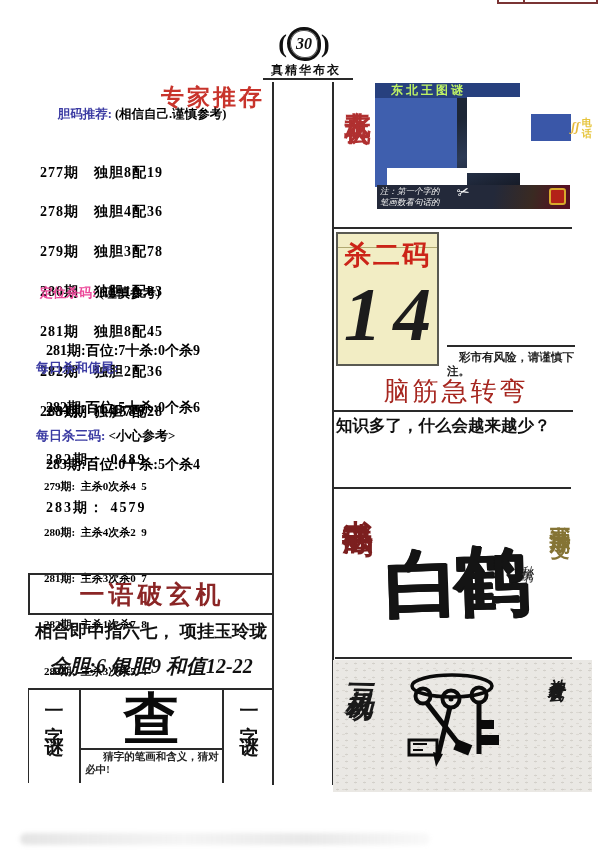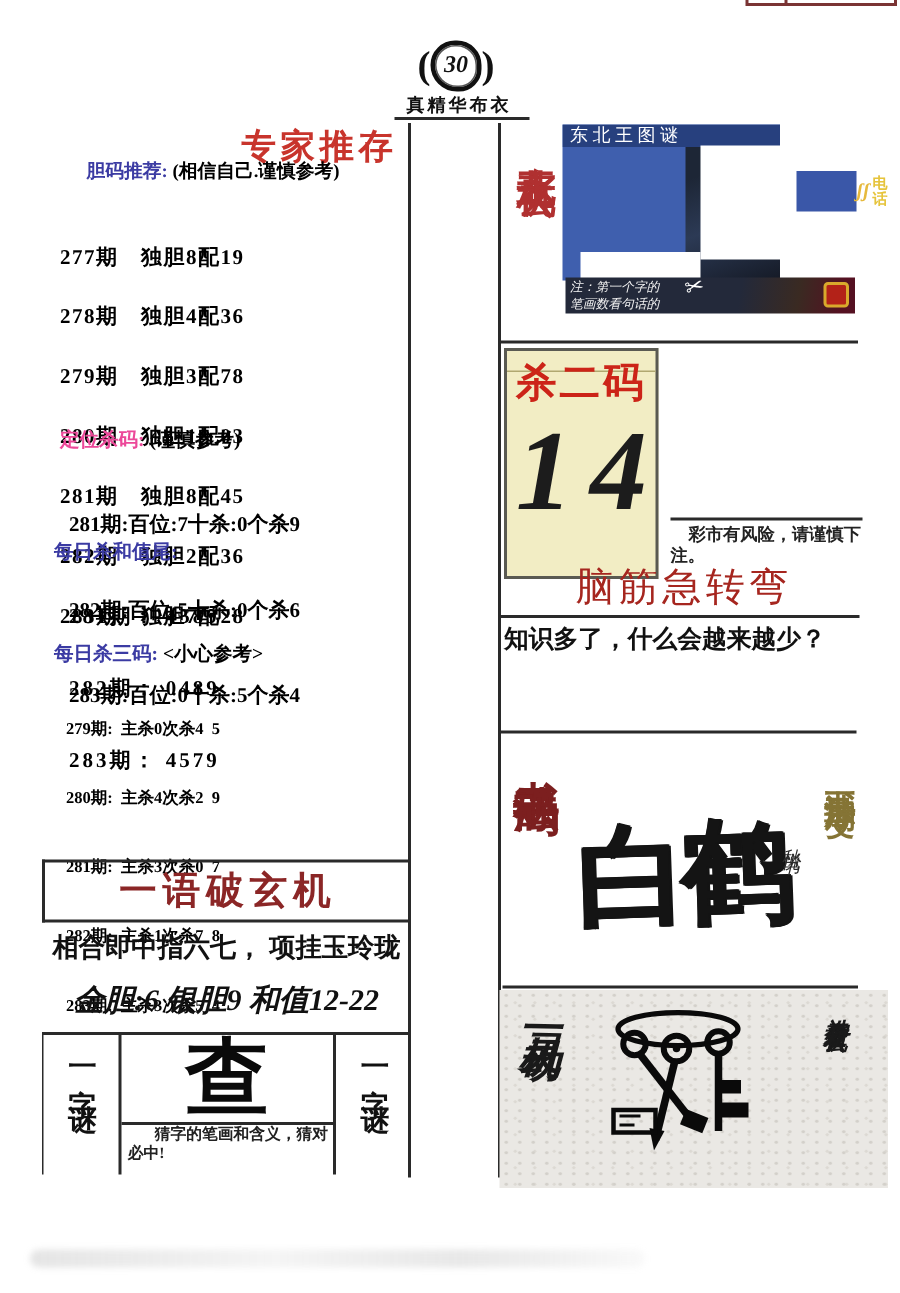--- a/index.html
+++ b/index.html
@@ -47,34 +47,34 @@
   #logo { left:276px; top:24px; width:56px; height:40px; display:flex; align-items:center; justify-content:center; color:#111; }
   #logo .paren { font-size:26px; font-weight:bold; line-height:36px; }
   #logo .disc { width:34px; height:34px; border:3px solid #111; border-radius:50% 50% 46% 54%; display:flex; align-items:center; justify-content:center; font-weight:bold; font-style:italic; font-size:16px; background:#fff; box-shadow:inset 0 0 0 1px #555; }
   #brand { left:264px; top:62px; width:84px; text-align:center; font-size:12px; font-weight:bold; letter-spacing:2px; color:#111; }
   #brand-rule { left:263px; top:78px; width:90px; height:2px; background:#2a2a2a; }
   #right-vline { left:332px; top:82px; width:2px; height:703px; background:#2a2a2a; }
 
   #dongbei-title { left:340px; top:90px; font-size:26px; font-weight:bold; color:#b03030; letter-spacing:2px; }
 
   #tumi { left:375px; top:83px; width:145px; height:104px; background:#3f5fae; overflow:hidden; }
-  #tumi-header { height:15px; background:#27407e; color:#ffffff; font-size:12px; font-weight:normal; letter-spacing:3px; padding-left:5px; line-height:15px; }
+  #tumi-header { height:15px; background:#27407e; color:#bef264; font-size:12px; font-weight:bold; letter-spacing:3px; padding-left:16px; line-height:15px; }
   #tumi-lines { position:absolute; left:7px; top:17px; color:#fff; font-size:21px; font-weight:bold; line-height:27px; letter-spacing:4px; text-shadow:1px 1px 1px rgba(0,0,0,.4); }
   #tumi-dark { position:absolute; left:82px; top:15px; width:63px; height:89px; background:linear-gradient(160deg,#1d2636 20%,#2c3a55 55%,#151a26); }
   .censor1 { position:absolute; left:92px; top:14px; width:53px; height:76px; background:#fff; }
   .censor2 { position:absolute; left:12px; top:85px; width:80px; height:19px; background:#fff; }
   #phone-box { left:531px; top:114px; width:40px; height:27px; background:#3a57a8; display:flex; align-items:center; }
   #phone-box .dragon { color:#e6b93c; font-size:13px; font-style:italic; font-weight:bold; transform:translateY(-1px);margin-left:40px; }
   #phone-box .lbl { color:#e6c43c; font-size:10px; font-weight:bold; line-height:11px; width:14px; margin-left:2px; }
   #note-strip { left:377px; top:185px; width:193px; height:24px; background:linear-gradient(100deg,#23293a 60%,#3a2a22 80%,#512 95%); color:#f3f3f3; font-size:8.5px; font-style:italic; line-height:11px; padding:1px 3px; }
   #note-strip .scissors { position:absolute; left:80px; top:2px; font-size:15px; font-style:normal; color:#fff; transform:rotate(-15deg); }
   #note-strip .emblem { position:absolute; right:4px; top:3px; width:17px; height:17px; background:#b32218; border:2px solid #d9a92c; border-radius:3px; }
   #dongbei-rule { left:332px; top:227px; width:240px; height:2px; background:#2a2a2a; }
 
-  #sha2-box { left:336px; top:232px; width:103px; height:154px; background:#f2edc4; border:2px solid #5a5a52; }
+  #sha2-box { left:336px; top:232px; width:103px; height:134px; background:#f2edc4; border:2px solid #5a5a52; }
   #sha2-line { position:absolute; left:0; top:13px; width:100%; height:1px; background:#b0a870; }
   #sha2-title { position:absolute; left:0; top:3px; width:100%; text-align:center; font-size:27px; font-weight:bold; color:#cc2418; letter-spacing:2px; }
   #sha2-digits { position:absolute; left:0; top:32px; width:100%; display:flex; justify-content:space-around; font-size:76px; font-weight:bold; font-style:italic; color:#1c1c1c; line-height:96px; }
   #risk-note { left:447px; top:345px; width:128px; border-top:2px solid #2a2a2a; font-size:11.5px; font-weight:bold; line-height:14px; padding-top:3px; color:#222; }
   #risk-note .indent { padding-left:12px; display:block; }
 
   #brain-title { left:340px; top:374px; width:232px; text-align:center; font-size:26px; font-weight:normal; color:#a6261f; letter-spacing:3px; }
   #brain-rule { left:332px; top:410px; width:241px; height:2px; background:#2a2a2a; }
   #brain-question { left:336px; top:415px; width:240px; font-size:16.5px; font-weight:bold; color:#111; }
 

